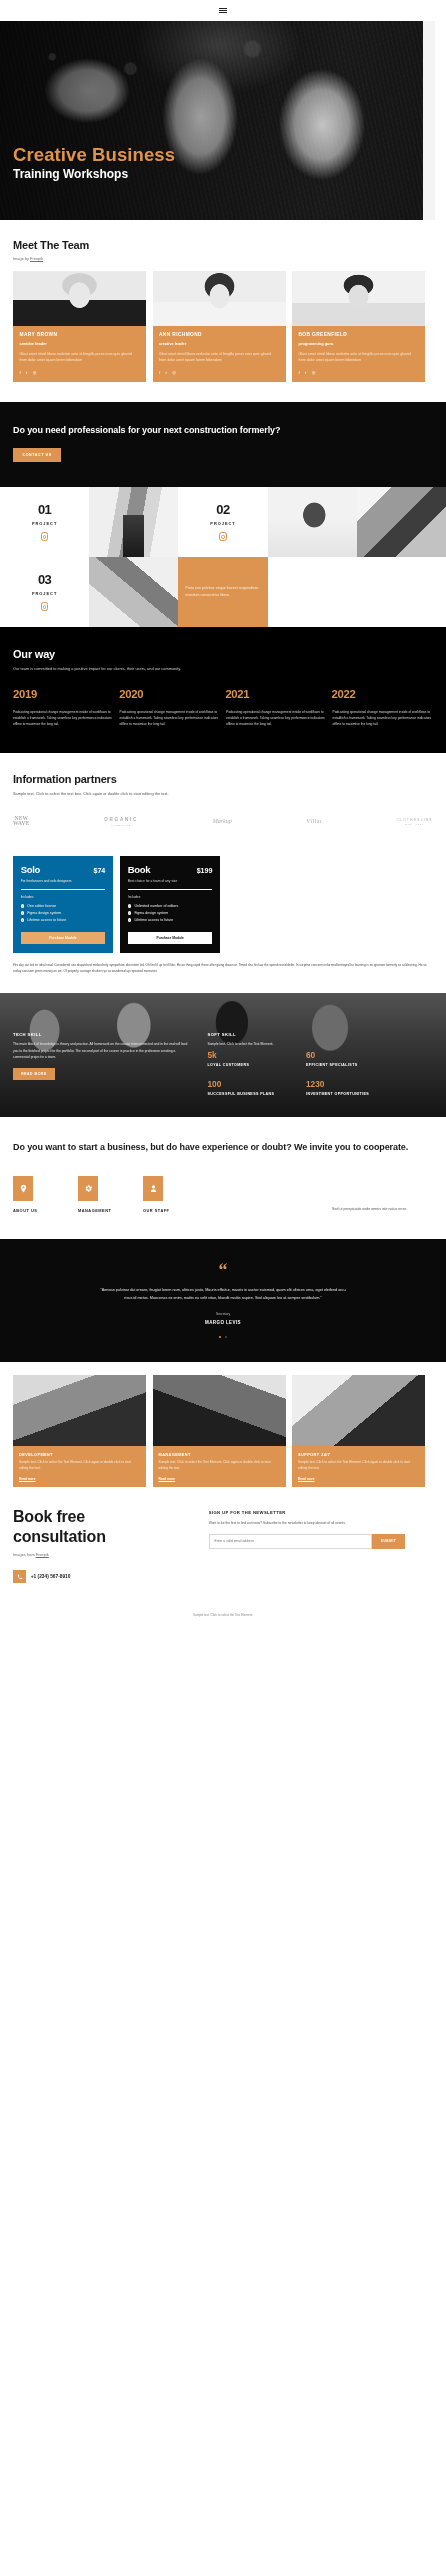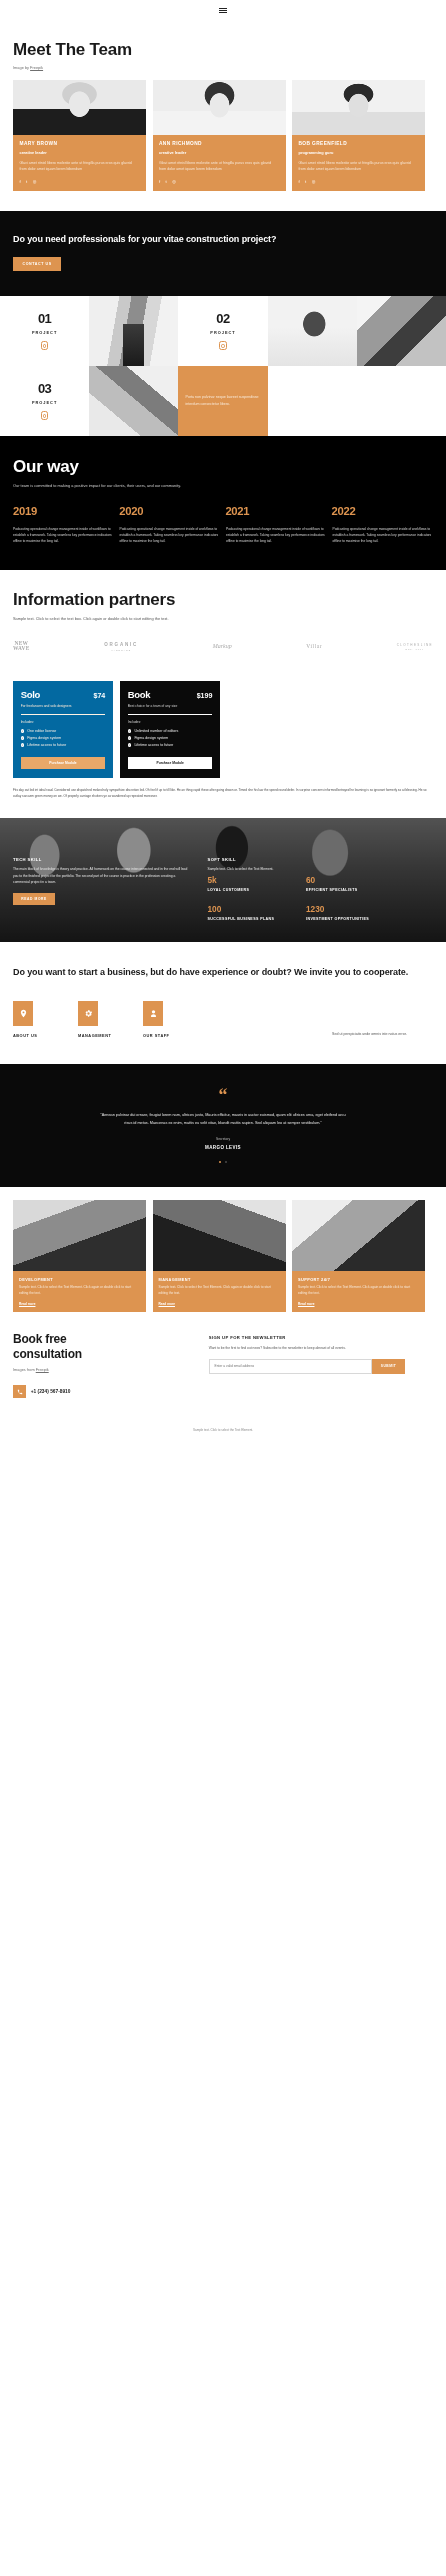--- a/index.html
+++ b/index.html
@@ -52,21 +52,21 @@
   .hero-right { position:absolute; top:0; right:-12px; width:24px; height:100%; background:#f4f4f4;}
   .hero-text { position: absolute; left: 13px; bottom: 39px; }
   .hero-title-1 {
     color: #e0944a; font-size: 18.5px; font-weight: 700; letter-spacing: 0.1px;
     line-height: 1.05;
   }
   .hero-title-2 {
     color: #ffffff; font-size: 12px; font-weight: 700; margin-top: 3.6px;
     line-height: 1.1;
   }
-  .h2 { font-size: 17px; font-weight: 700; letter-spacing:-0.2px; }
+  .h2 { font-size: 11px; font-weight: 700; letter-spacing:-0.2px; }
   .h2.white { color:#fff; }
   .cap { font-size: 3.9px; color:#6f6f6f; margin-top: 4.8px; }
   .muted { font-size: 3.9px; line-height: 1.75; color:#555; }
   .muted.white { color: #cfcfcf; }
 
   
   .team-sec { padding: 19px 13px 20px; background:#fff; }
   .team-grid { display:flex; gap:6.5px; margin-top: 9.5px; }
   .team-card { width: 133px; background:#dd9450; }
   .team-photo { height: 55px; width:100%; position:relative; overflow:hidden; background:#cfcfcf; filter:grayscale(1);}
@@ -220,21 +220,21 @@
   .ci2 { background: linear-gradient(200deg,#e2e2e2 0 20%, #6f6f6f 20% 52%, #1f1f1f 52% 100%); }
   .ci3 { background: linear-gradient(140deg,#ededed 0 28%, #a3a3a3 28% 58%, #2a2a2a 58% 100%); }
   .c3-body { background:#dd9450; padding: 5.4px 6px 6.5px; }
   .c3-title { color:#fff; font-size: 3.9px; font-weight:700; letter-spacing:0.4px; }
   .c3-desc { color:#f7e8d8; font-size: 3.2px; line-height:1.85; margin-top: 3.6px; }
   .c3-link { color:#fff; font-size: 3.2px; font-weight:700; margin-top: 4.8px; text-decoration:underline;}
 
   
   .footer { background:#fff; padding: 20px 13px 0; display:flex; gap: 16.7px; }
   .f-left { width: 179px; }
-  .f-left h3 { font-size: 12px; font-weight:800; line-height:1.25; letter-spacing:-0.2px; }
+  .f-left h3 { font-size: 16px; font-weight:800; line-height:1.25; letter-spacing:-0.2px; }
   .phone { display:flex; align-items:center; gap:4.8px; margin-top: 13px; }
   .ph-ico { width: 13px; height: 13px; background:#dd9450; display:flex; align-items:center; justify-content:center;}
   .ph-ico svg { width:6px;height:6px;fill:#fff; }
   .ph-num { font-size: 4.8px; font-weight:700; }
   .f-right { width: 196px; padding-top: 2.4px; }
   .f-right h4 { font-size: 4.2px; font-weight:700; letter-spacing:0.4px; }
   .f-right p { font-size: 3.3px; line-height:1.9; color:#555; margin-top: 4.8px; }
   .sub-row { display:flex; margin-top: 8.3px; }
   .sub-row input {
     flex:1; border:0.6px solid #d8d8d8; padding: 4.2px 4.8px; font-size: 3.3px;
@@ -251,20 +251,29 @@
 <div class="wrap">
 
   <div class="topbar">
     <div class="burger">
       <span></span>
         <span></span>
         <span></span>
     </div>
   </div>
 
+  <div class="hero">
+    <div class="hero-photo"></div>
+    <div class="hero-shade"></div>
+    <div class="hero-right"></div>
+    <div class="hero-text">
+      <div class="hero-title-1">Creative Business</div>
+      <div class="hero-title-2">Training Workshops</div>
+    </div>
+  </div>
 
   <div class="team-sec">
     <div class="h2">Meet The Team</div>
     <div class="cap">
       <span>Image by </span><u>Freepik</u>
     </div>
     <div class="team-grid">
 
       <div class="team-card">
         <div class="team-photo tp1"></div>
@@ -305,21 +314,21 @@
             <span>t</span>
             <span>◎</span>
           </div>
         </div>
       </div>
 
     </div>
   </div>
 
   <div class="cta-dark">
-    <h3>Do you need professionals for your vitae construction project?</h3>
+    <h3>Do you need professionals for your next construction formerly?</h3>
     <button class="btn-orange">CONTACT US</button>
   </div>
 
   <div class="proj">
     <div class="proj-cell">
       <div class="proj-num">01</div>
       <div class="proj-lab">PROJECT</div>
       <div class="proj-ico">
           <i></i>
         </div>

